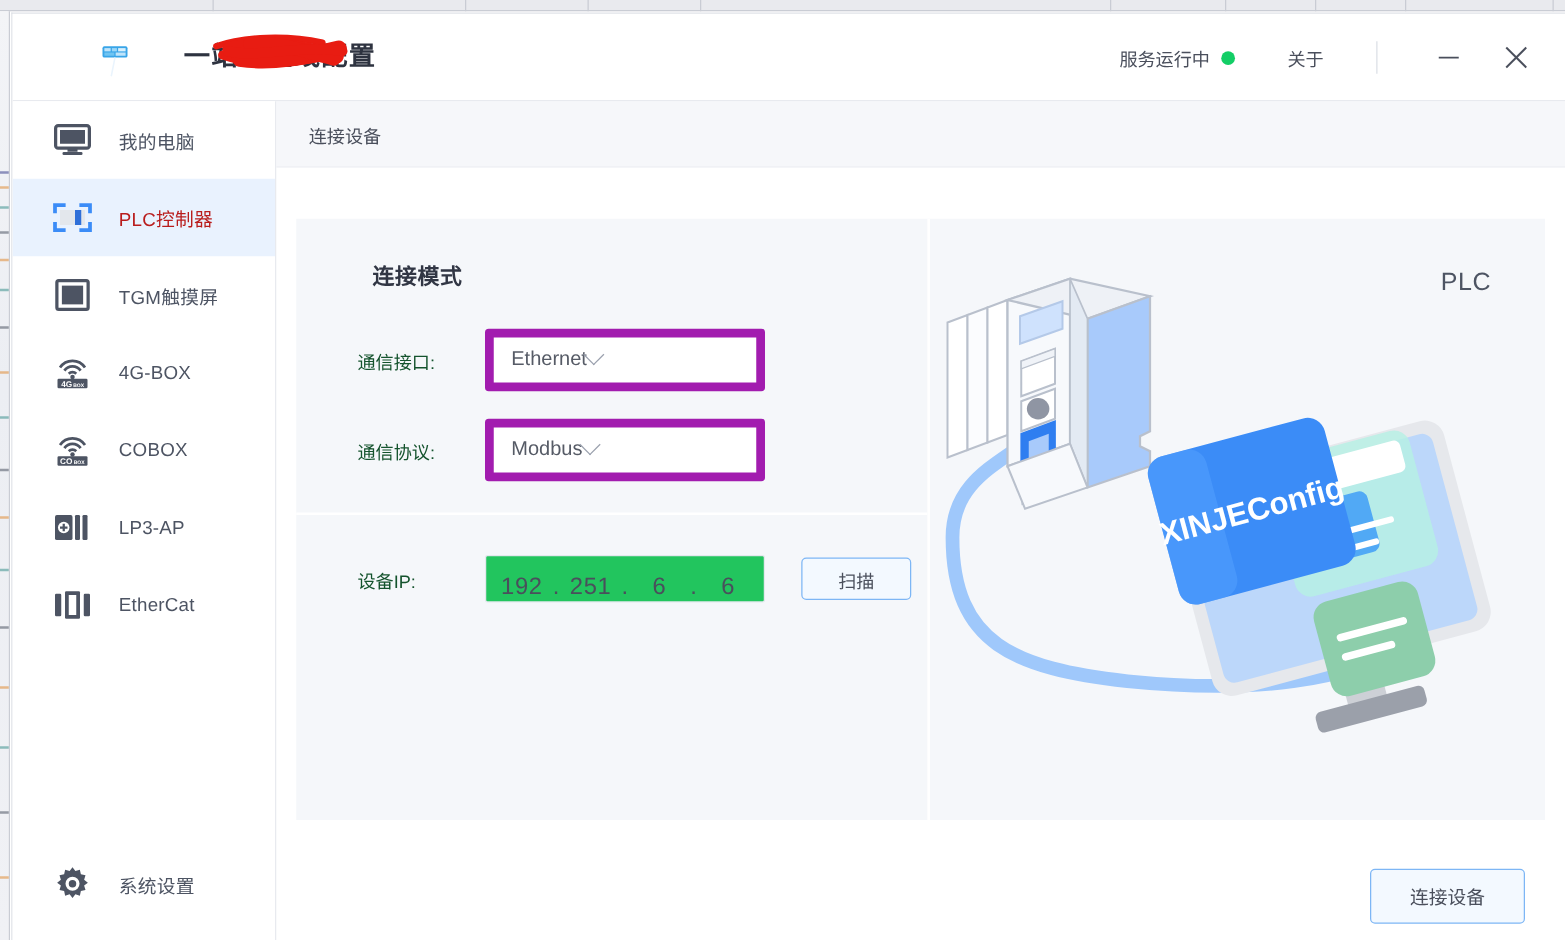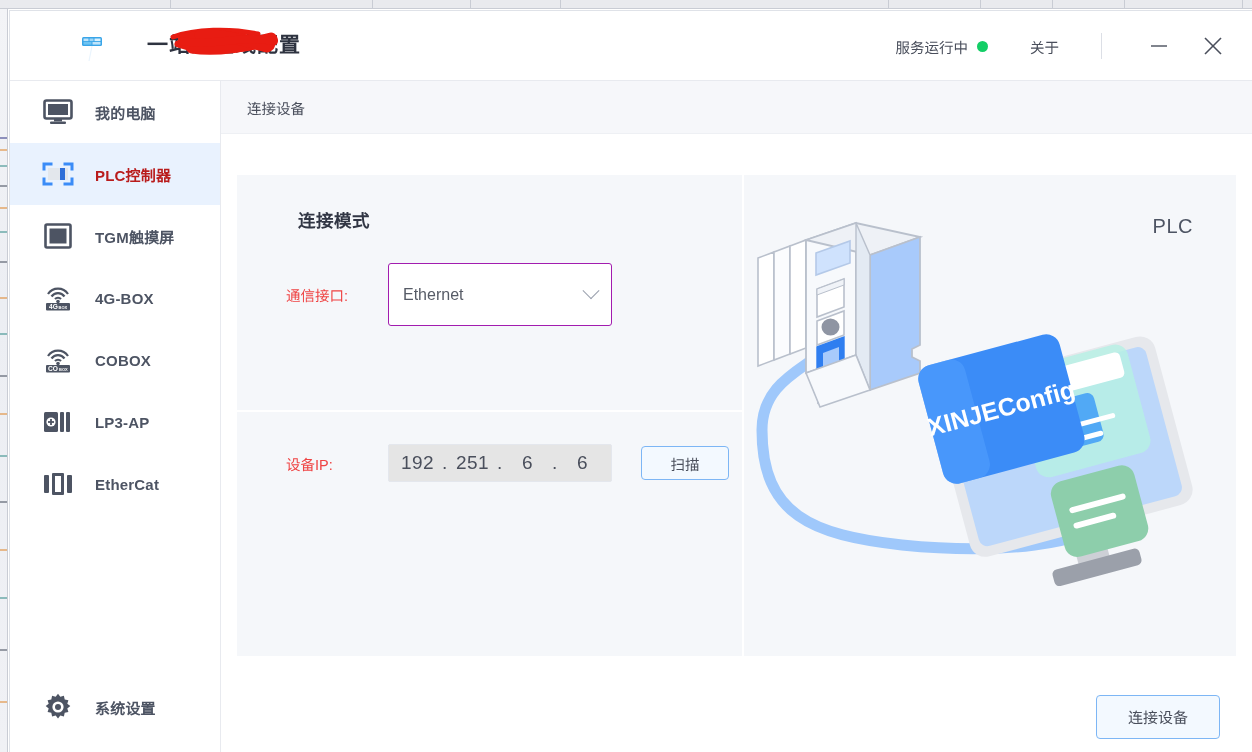--- a/index.html
+++ b/index.html
@@ -100,21 +100,21 @@
     flex: none;
   }
   .nav-item {
     height: 62px; display: flex; align-items: center;
     padding-left: 30px; gap: 19px; cursor: pointer;
   }
   .nav-item.active { background: #e9f2fe; }
   .nav-icon { width: 36px; height: 32px; flex: none;
               display: flex; align-items: center; justify-content: center; }
   .nav-label {
-    font-size: 15px; font-weight: bold; color: #4d5463;
+    font-size: 15px; font-weight: normal; color: #4d5463;
     white-space: nowrap; letter-spacing: .2px;
   }
   .nav-item.active .nav-label { color: #b91c1c; }
   #nav-settings {
     position: absolute; left: 0; bottom: 14px; width: 211px;
   }
 
   
   #content { flex: 1; display: flex; flex-direction: column;
              background: #ffffff; min-width: 0; gap: 25px; }
@@ -139,38 +139,38 @@
   }
   .form-block { padding: 32px 0 0 49px; position: relative; }
   #block-mode { height: 235px; }
   #block-divider { height: 2px; background: #ffffff; }
   .block-title {
     font-size: 17.5px; font-weight: bold; color: #313644;
     letter-spacing: .5px; margin-bottom: 31px; margin-left: 12px;
   }
   .field-row { display: flex; align-items: center; margin-bottom: 22px; }
   .field-label {
-    font-size: 14.5px; color: #ef4444; width: 102px; flex: none;
+    font-size: 14.5px; color: #14532d; width: 102px; flex: none;
   }
   .select-box {
-    width: 224px; height: 63px; background: #ffffff;
-    border: 1px solid #a21caf; border-radius: 3px;
-    display: flex; align-items: center; justify-content: space-between;
+    width: 224px; height: 50px; background: #ffffff;
+    border: 7px solid #a21caf; border-radius: 3px;
+    display: flex; align-items: center; justify-content: flex-start;
     padding: 0 14px 0 14px; cursor: pointer;
   }
   .select-value { font-size: 16px; color: #565b66; }
   .caret {
     width: 12px; height: 12px; border-right: 1.6px solid #9aa0ad;
     border-bottom: 1.6px solid #9aa0ad;
     transform: rotate(45deg) translate(-3px,-3px);
   }
   #ip-input {
-    width: 224px; height: 38px; background: #e5e5e5;
+    width: 224px; height: 38px; background: #22c55e;
     border: 1px solid #e4e7ed; border-radius: 2px;
-    display: flex; align-items: center; justify-content: center;
+    display: flex; align-items: flex-end; justify-content: center;
     gap: 0; font-size: 19px; color: #4a4f5c; cursor: text;
     letter-spacing: .5px;
   }
   .ip-oct { width: 44px; text-align: center; }
   .ip-dot { width: 11px; text-align: center; color: #4a4f5c; }
   .btn-outline {
     border: 1px solid #7db6f5; border-radius: 4px;
     background: #f3f9ff; color: #4a4f5c;
     font-size: 14.5px; font-family: inherit;
     display: flex; align-items: center; justify-content: center;
@@ -394,20 +394,27 @@
             <div class="block-title">连接模式</div>
 
             <div class="field-row">
               <span class="field-label">通信接口:</span>
               <div class="select-box">
                 <span class="select-value">Ethernet</span>
                 <span class="caret"></span>
               </div>
             </div>
 
+            <div class="field-row">
+              <span class="field-label">通信协议:</span>
+              <div class="select-box">
+                <span class="select-value">Modbus</span>
+                <span class="caret"></span>
+              </div>
+            </div>
           </div>
 
           <div id="block-divider"></div>
 
           <div class="form-block">
 
             <div class="field-row">
               <span class="field-label">设备IP:</span>
               <div id="ip-input">
                 <span class="ip-oct">192</span>

